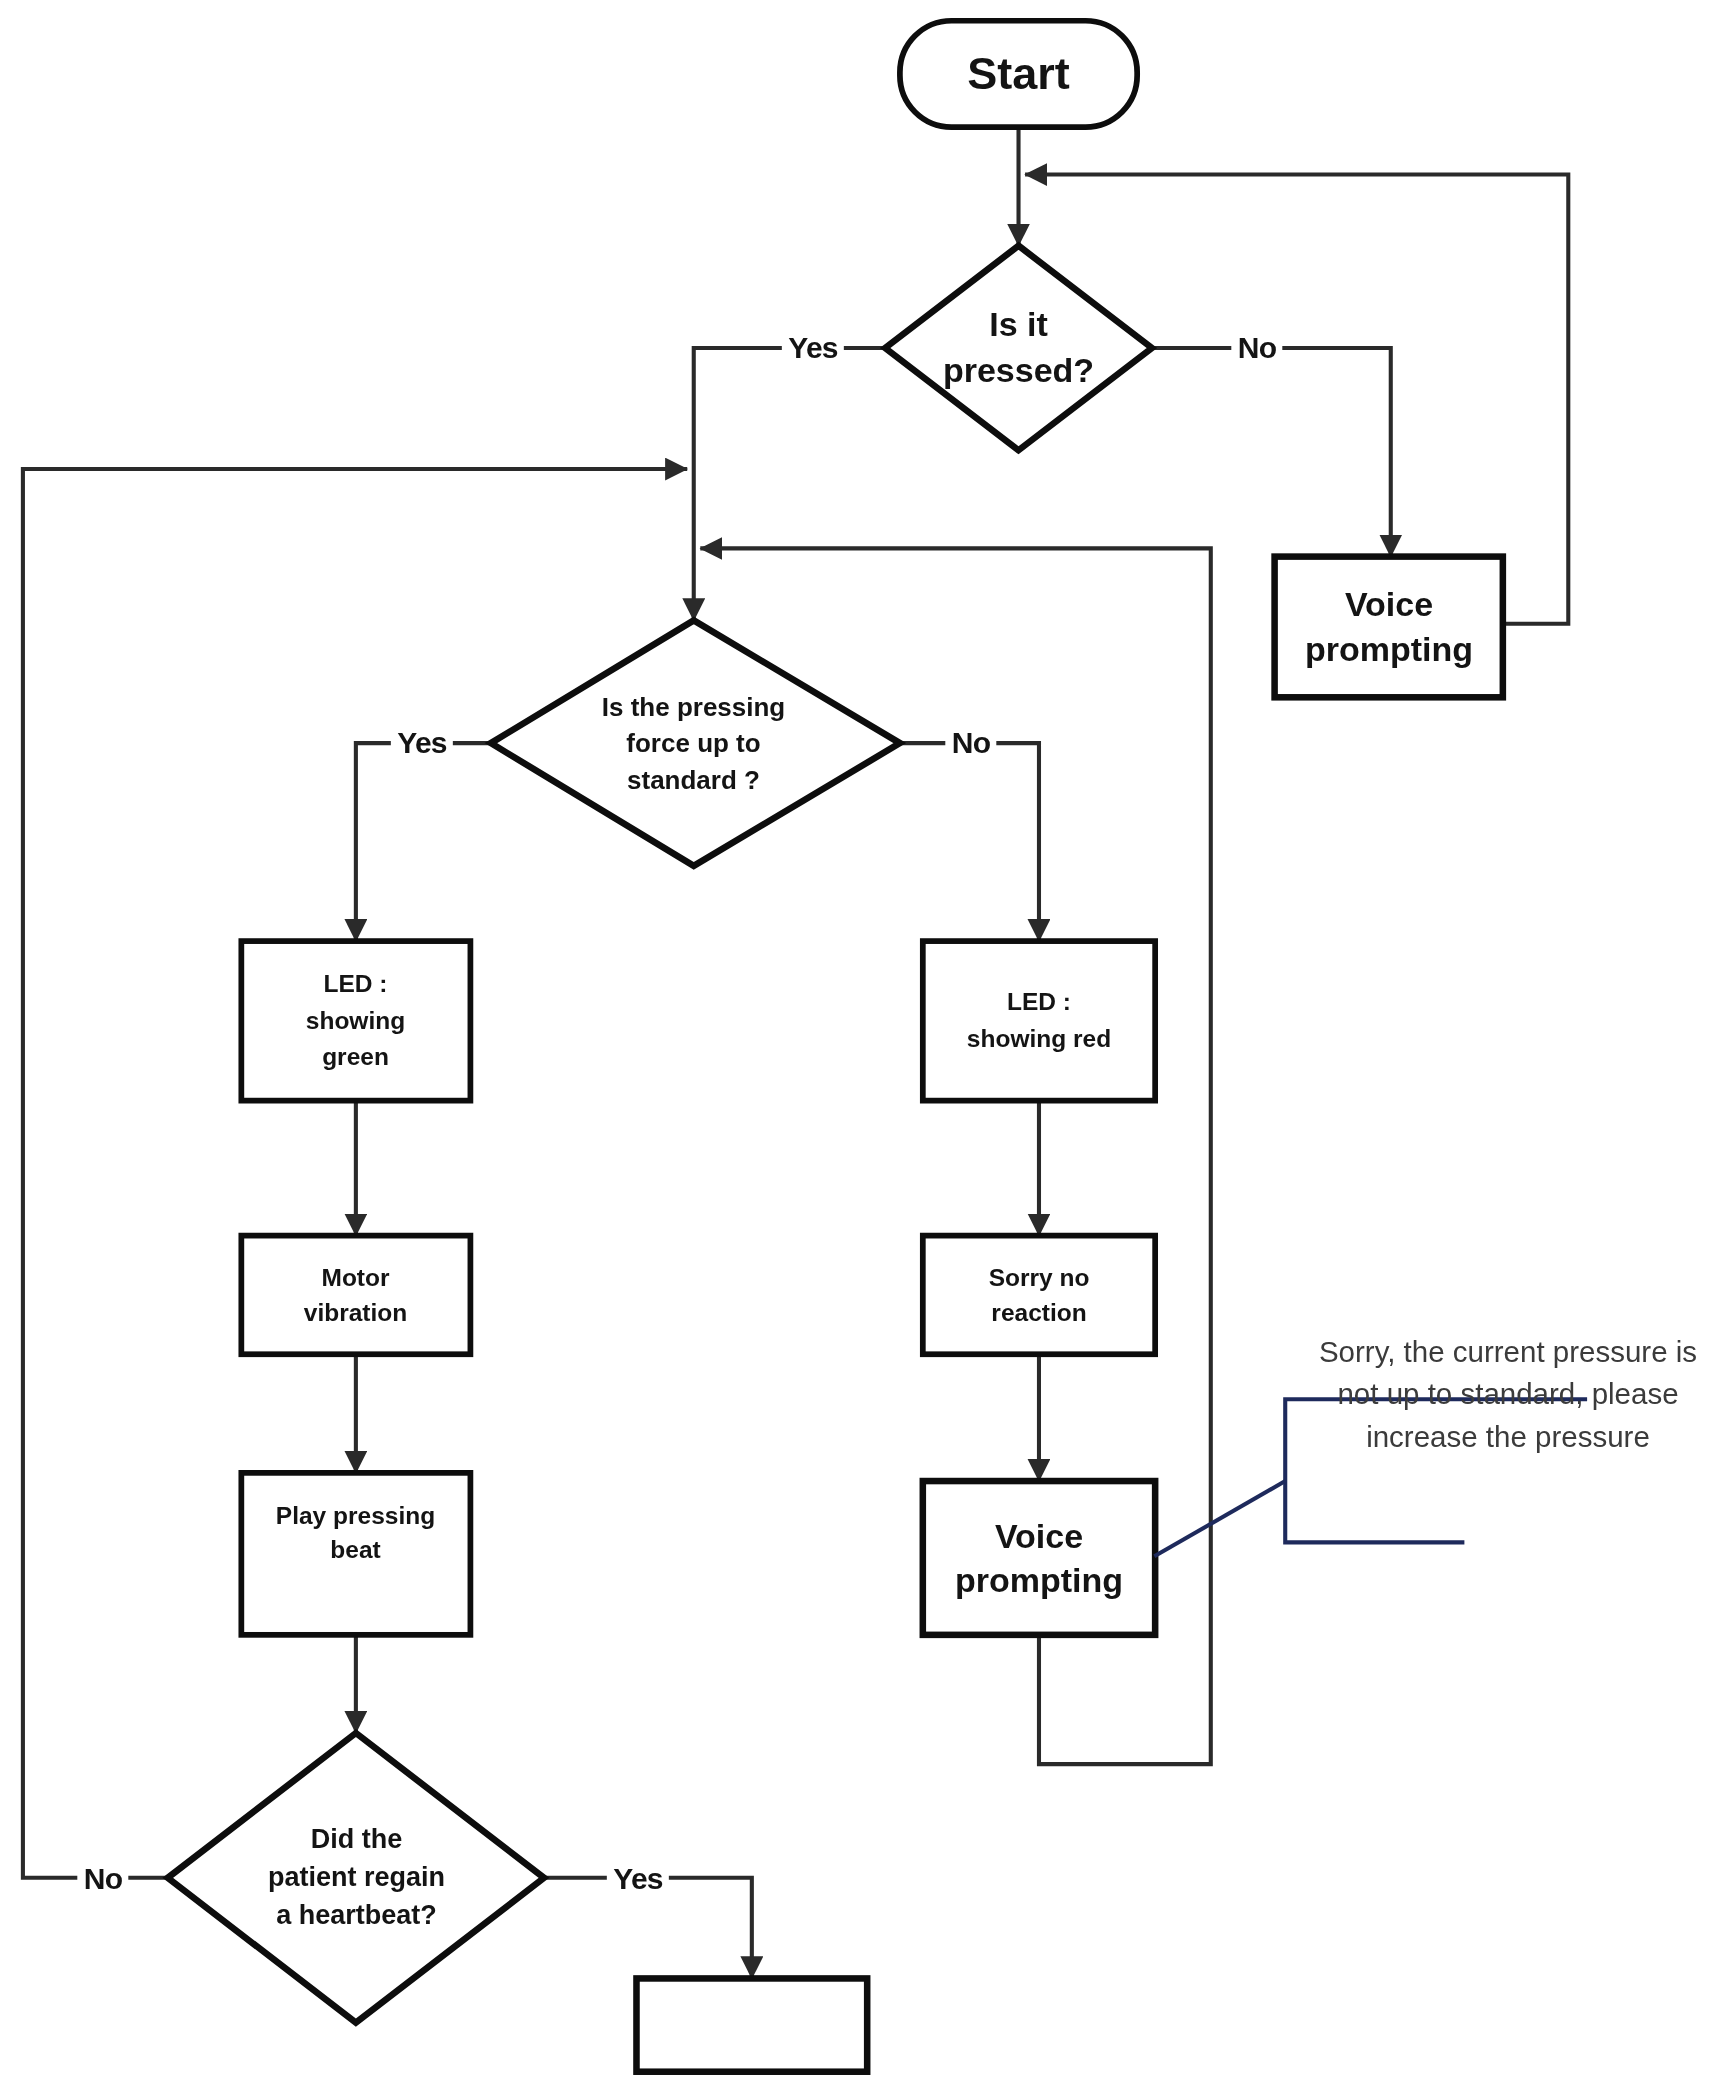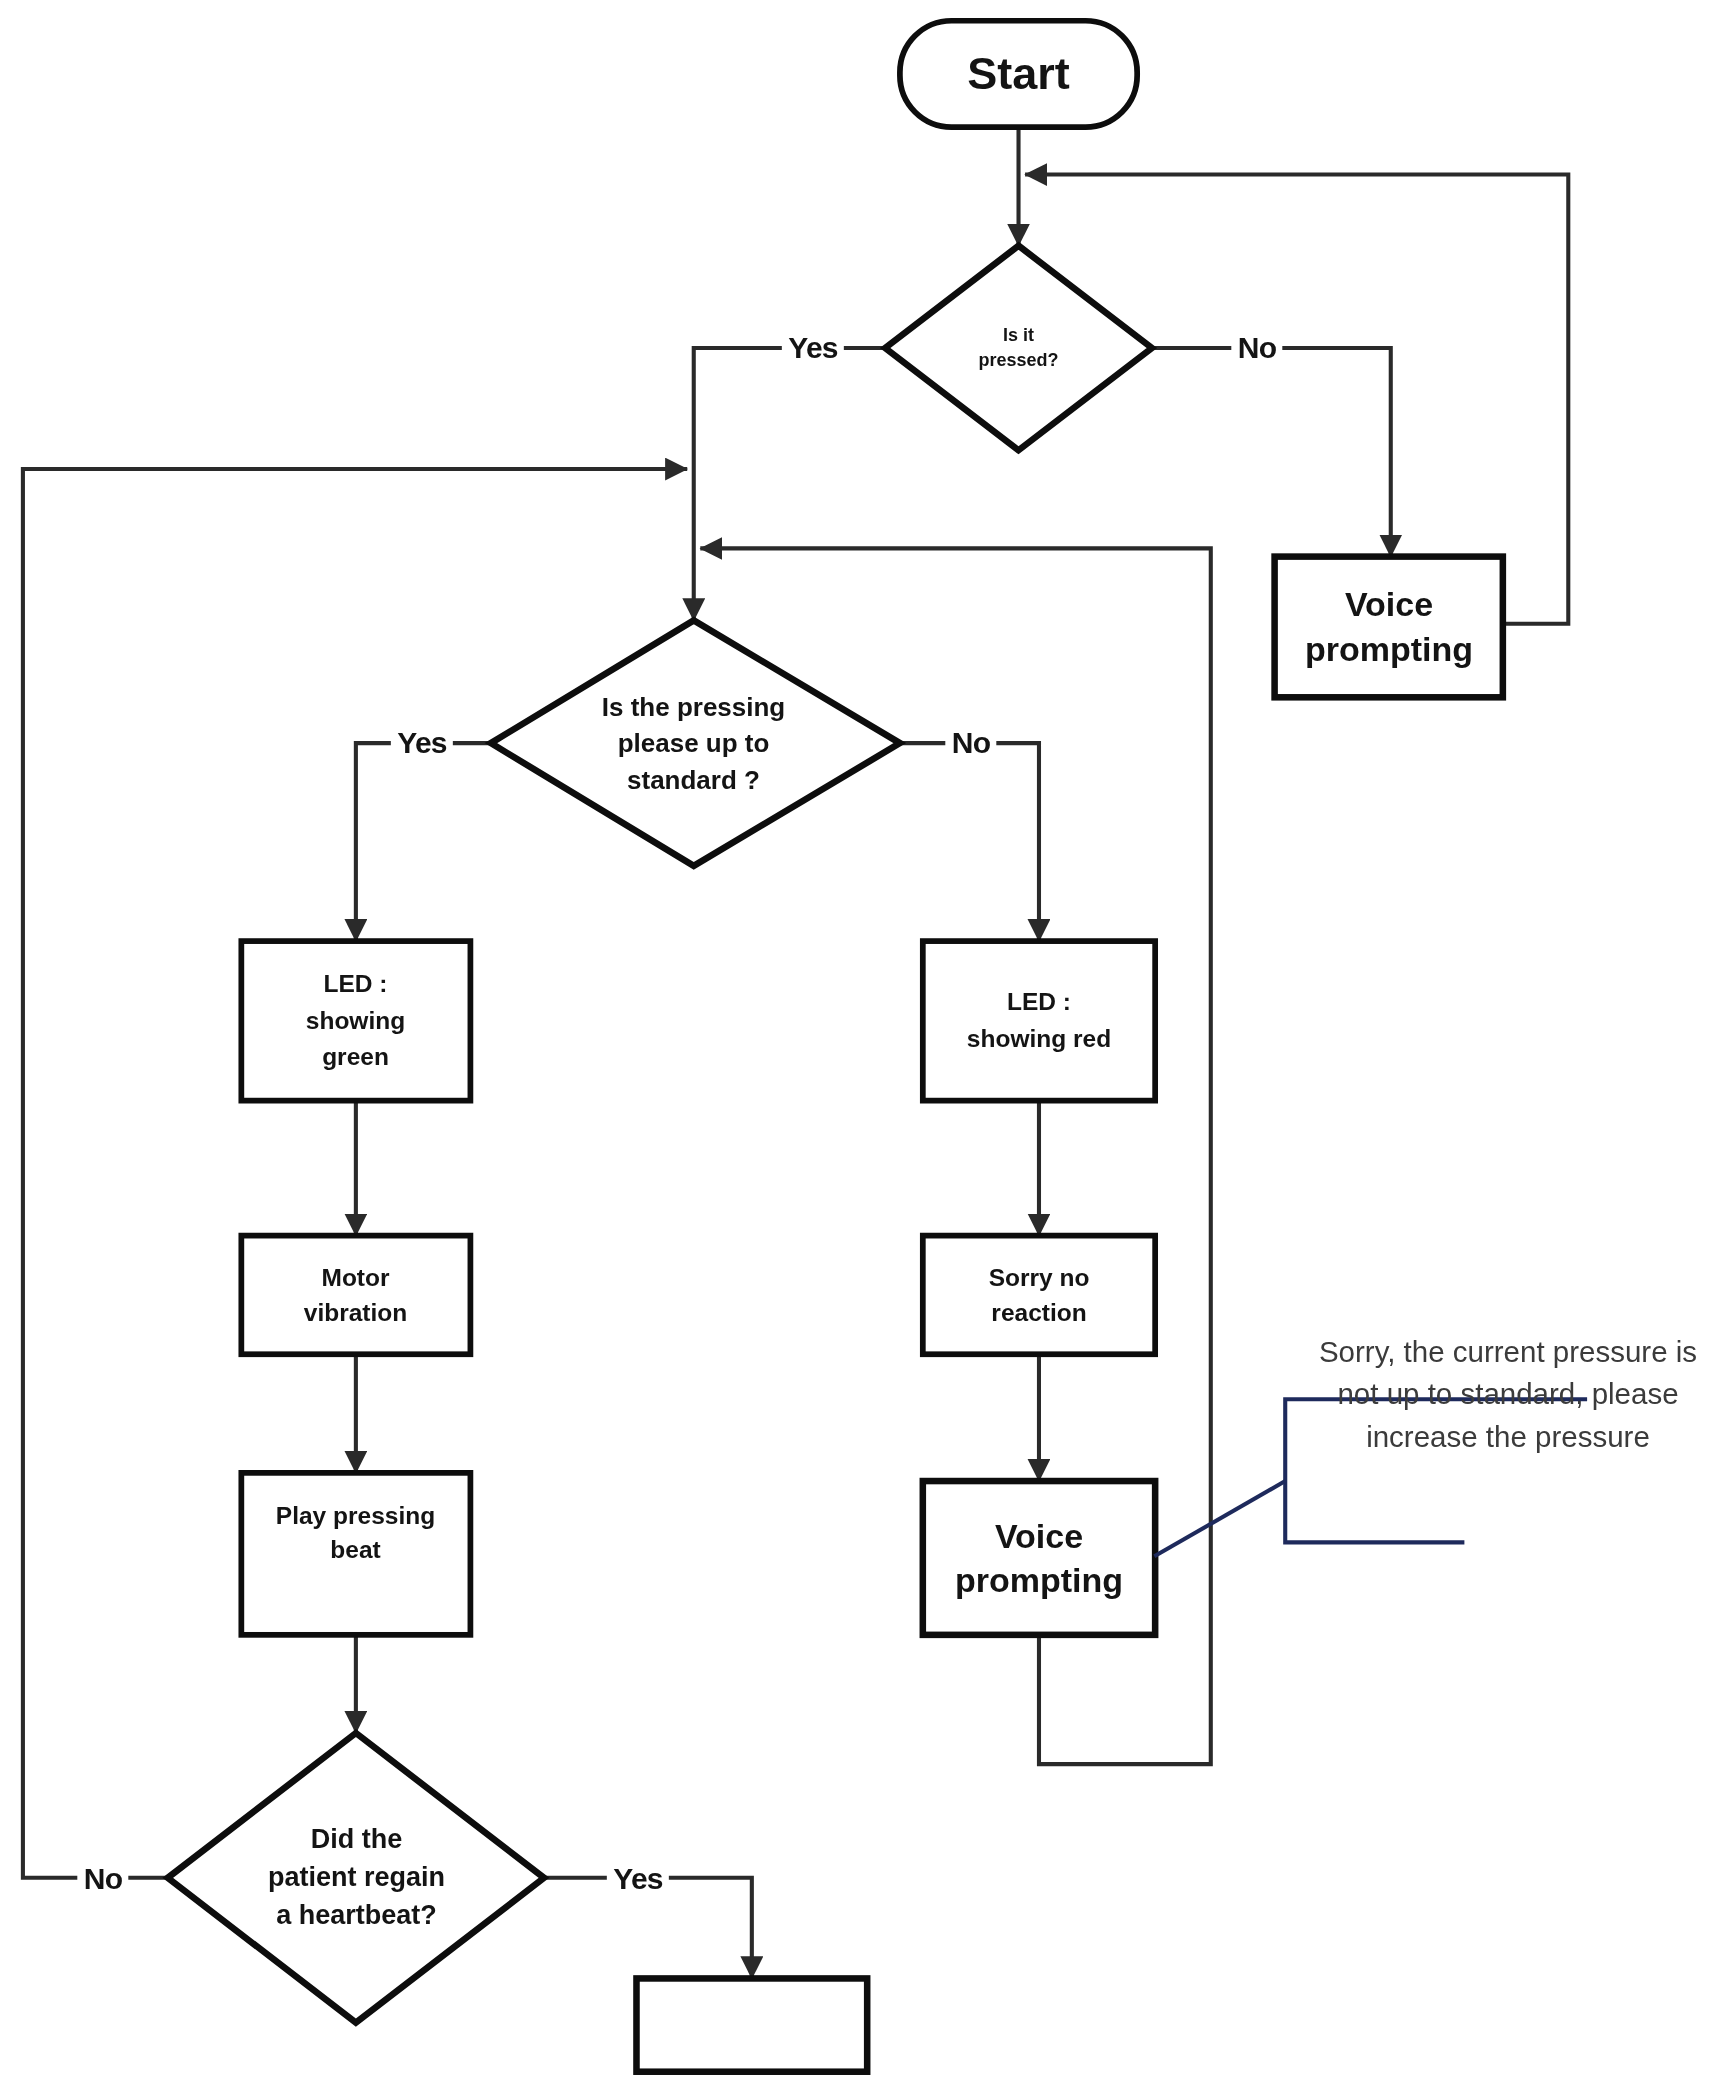--- a/index.html
+++ b/index.html
@@ -85,28 +85,28 @@
     </g>
 
     <g fill="none" stroke="var(--callout-border)" stroke-width="5">
       <path d="M1940,1710 H1571 V1885 H1790"></path>
       <path d="M1411,1902 L1571,1810"></path>
     </g>
   </svg>
 
   <div class="node-label" style="left:900px;top:20.5px;width:237px;height:106px;font-size:45px;">Start</div>
 
-  <div class="node-label" style="left:896px;top:270px;width:245px;height:155px;font-size:18px;line-height:1.35;">Is it
+  <div class="node-label" style="left:896px;top:270px;width:245px;height:155px;font-size:34px;line-height:1.35;">Is it
 pressed?</div>
 
   <div class="node-label" style="left:1275px;top:556px;width:228px;height:141px;font-size:34px;line-height:1.3;">Voice
 prompting</div>
 
   <div class="node-label" style="left:530px;top:641px;width:327px;height:205px;font-size:26px;line-height:1.4;">Is the pressing
-please up to
+force up to
 standard ?</div>
 
   <div class="node-label" style="left:241px;top:941px;width:229px;height:160px;font-size:24.5px;line-height:1.5;">LED :
 showing
 green</div>
 
   <div class="node-label" style="left:923px;top:941px;width:232px;height:160px;font-size:24.5px;line-height:1.5;">LED :
 showing red</div>
 
   <div class="node-label" style="left:241px;top:1236px;width:229px;height:119px;font-size:24.5px;line-height:1.4;text-align:center;">Motor

